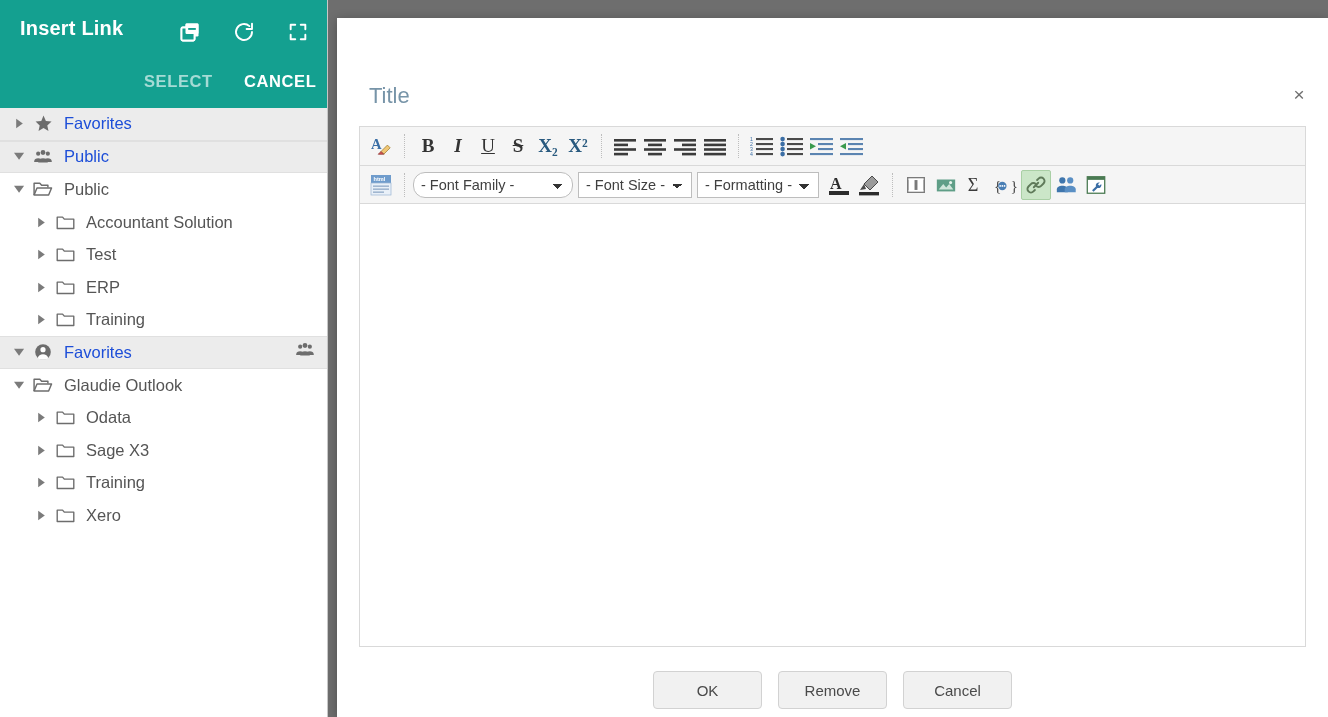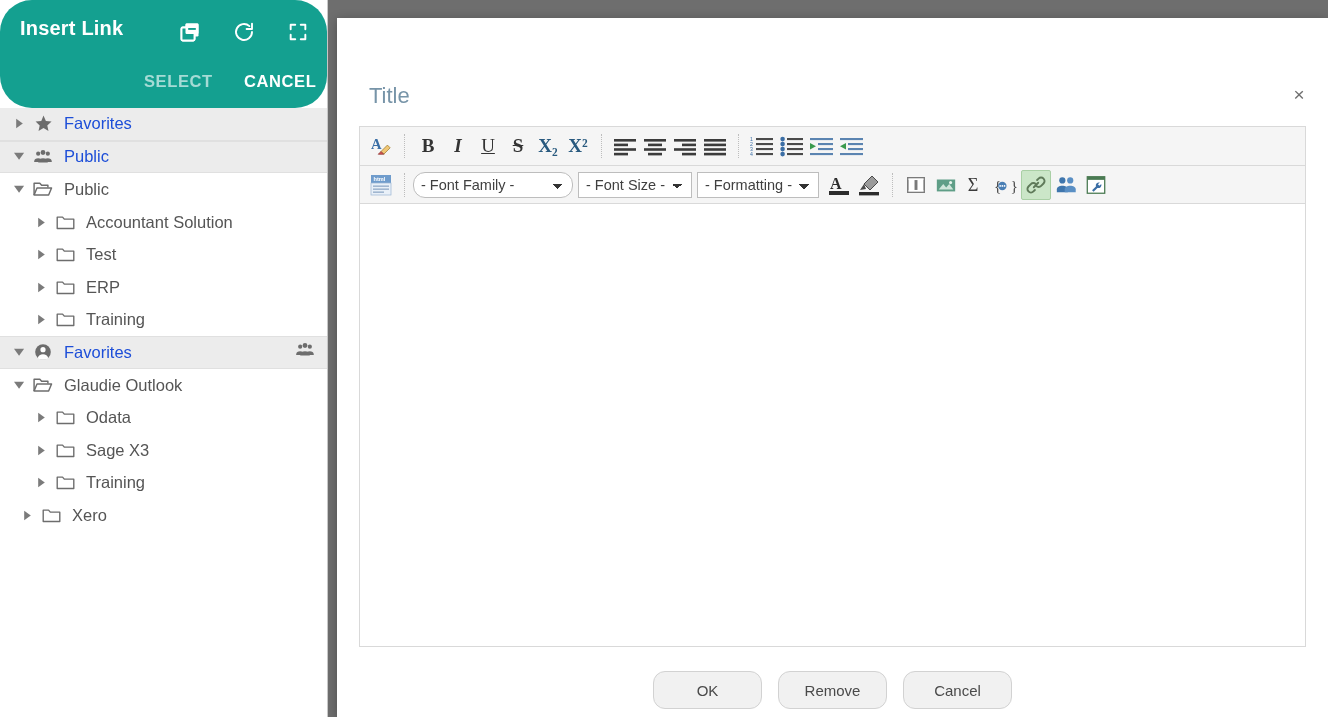--- a/index.html
+++ b/index.html
@@ -17,21 +17,20 @@
     width: 328px; height: 717px;
     background: #ffffff;
     border-right: 1px solid #c9c9c9;
     overflow: hidden;
   }
   #picker-header {
     background: #14a090;
     height: 108px;
     position: relative;
     color: #ffffff;
-    border-radius: 32px;
   }
   #picker-title {
     position: absolute; left: 20px; top: 17px;
     font-size: 20px; font-weight: bold;
     letter-spacing: .2px;
     color: #ffffff;
   }
   .hdr-icon-btn {
     position: absolute; top: 14px;
     width: 36px; height: 36px;
@@ -190,21 +189,21 @@
     display: flex; justify-content: center; gap: 16px;
   }
   .foot-btn {
     width: 109px; height: 38px;
     background: #f1f1f1;
     border: 1px solid #d2d2d2;
     font-family: "Liberation Sans", sans-serif;
     font-size: 15px;
     color: #4a4a4a;
     cursor: pointer;
-    border-radius: 12px;
+    border-radius: 4px;
   }
 </style>
 </head>
 <body>
 
 <div id="left-panel">
 
   <div id="picker-header">
     <div id="picker-title">Insert Link</div>
 
@@ -405,21 +404,21 @@
             <path d="M2 0.6v8.8L8 5z" fill="#7b7b7b"></path>
           </svg>
         </div>
         <div class="node-icon">
           <svg width="21" height="19" viewBox="0 0 24 22" fill="none" stroke="#6d6d6d" stroke-width="1.6" stroke-linejoin="round">
             <path d="M2.4 18V4.8h6.2l2 2.3h11V18z"></path>
           </svg>
         </div>
         <div class="node-label">Training</div>
       </div>
-      <div class="node" style="padding-left: 16px;">
+      <div class="node" style="padding-left: 30px;">
         <div class="twisty">
           <svg width="11" height="11" viewBox="0 0 10 10">
             <path d="M2 0.6v8.8L8 5z" fill="#7b7b7b"></path>
           </svg>
         </div>
         <div class="node-icon">
           <svg width="21" height="19" viewBox="0 0 24 22" fill="none" stroke="#6d6d6d" stroke-width="1.6" stroke-linejoin="round">
             <path d="M2.4 18V4.8h6.2l2 2.3h11V18z"></path>
           </svg>
         </div>

